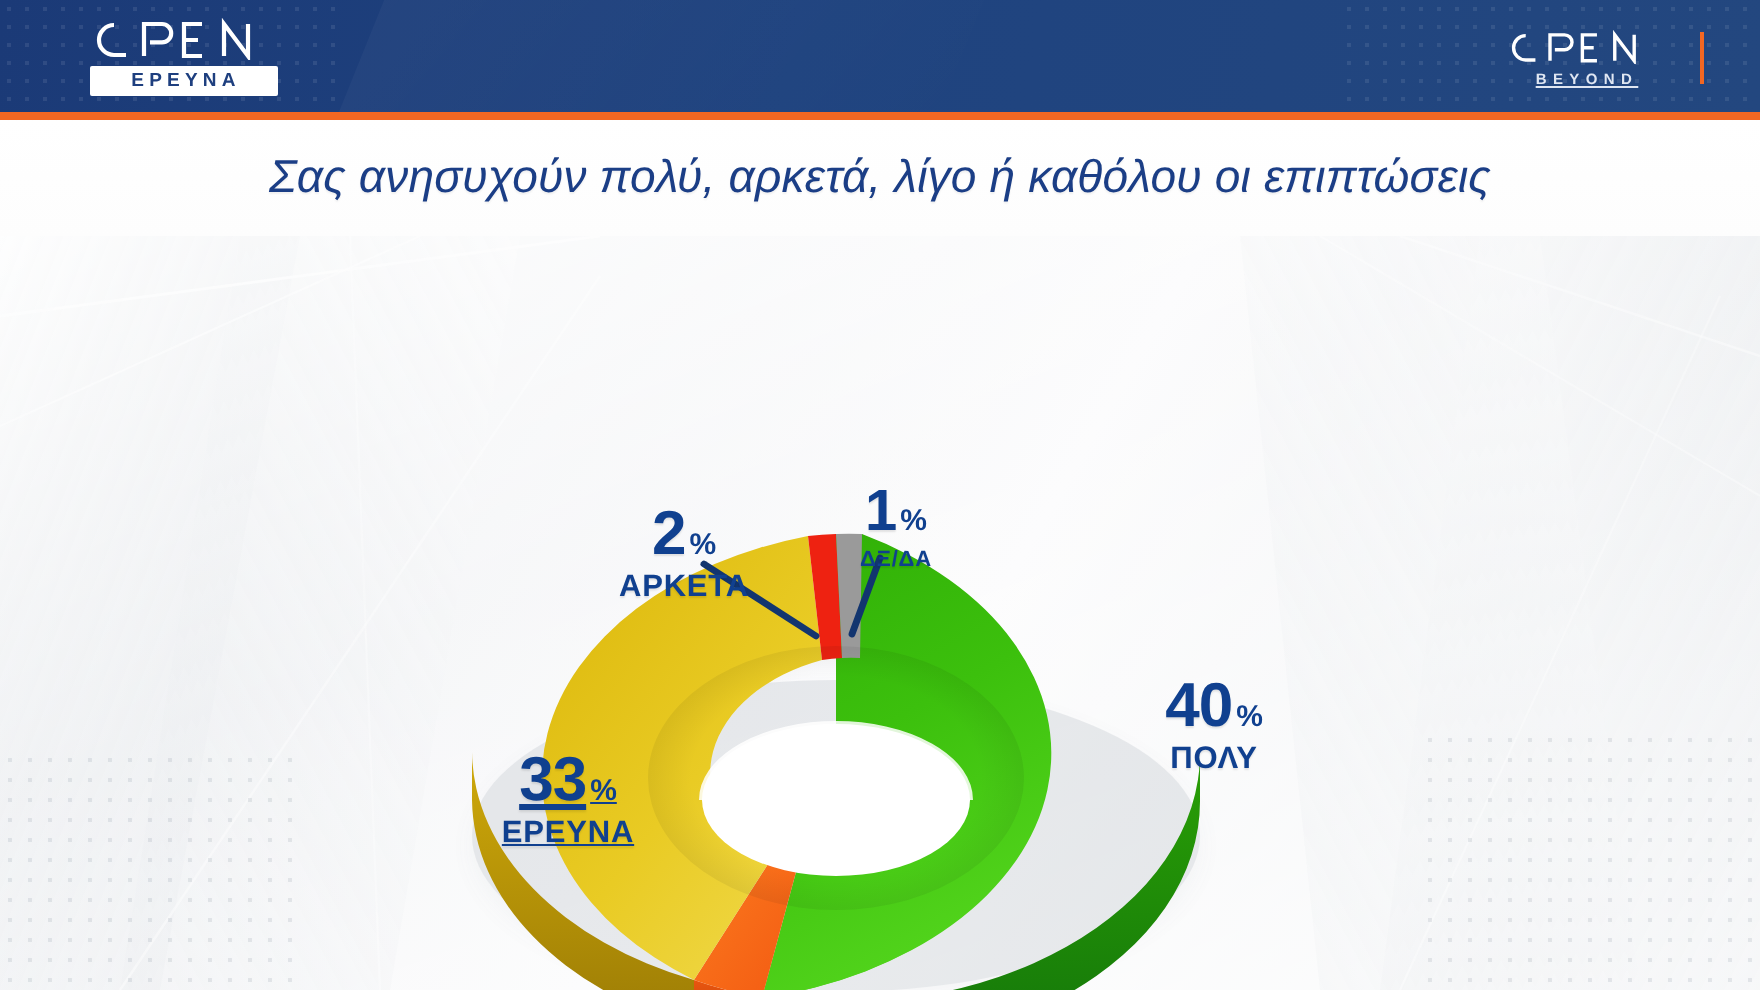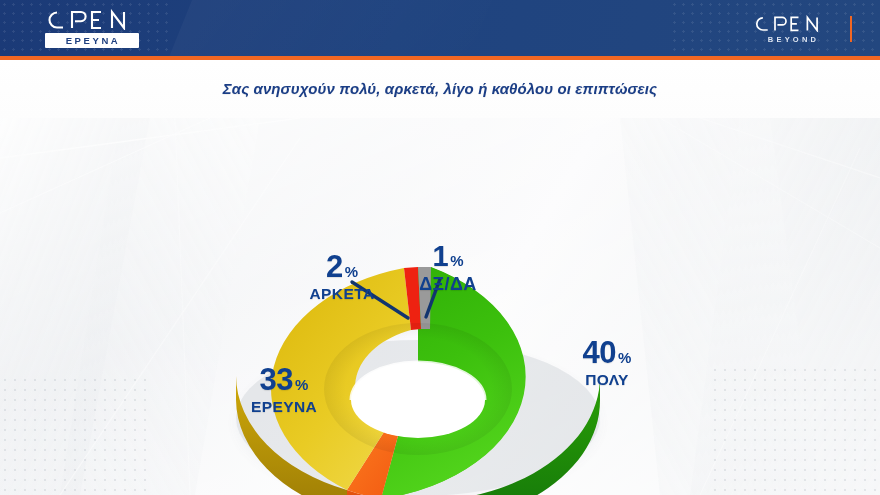--- a/index.html
+++ b/index.html
@@ -58,21 +58,21 @@
   }
 
   
   .logo-right{
     position:absolute; right:28px; top:12px; height:34px;
     display:flex; align-items:center; gap:14px;
   }
   .open-beyond{ display:flex; flex-direction:column; align-items:center; }
   .beyond-word{
     color:#dfe6f2; font-size:7.5px; font-weight:600; letter-spacing:3.2px;
-    margin-top:3px; padding-left:3px;
+    margin-top:3px; padding-left:3px;text-decoration:underline;
   }
   .alco-block{
     display:flex; flex-direction:column; align-items:center; padding-left:4px;
   }
   .alco-word{
     font-family:"Liberation Serif", serif;
     color:#ffffff; font-size:22px; font-weight:400; line-height:1;
     letter-spacing:.5px;
   }
   .alco-tag{
@@ -83,21 +83,21 @@
     width:2px; height:26px; background:#f26722; margin-left:4px;
   }
 
   
   .titleband{
     position:absolute; left:0; top:60px; width:880px; height:58px;
     background:linear-gradient(180deg,#ffffff 0%, #fdfdfd 100%);
     display:flex; align-items:center; justify-content:center;
   }
   .title{
-    color:#1b3e86; font-size:15px; font-weight:700; font-style:italic;
+    color:#1b3e86; font-size:23px; font-weight:400; font-style:italic;
     line-height:1.38; text-align:right; letter-spacing:.1px;
     text-shadow:0 1px 1px rgba(0,0,0,.06);
   }
 
   
   .canvas{
     position:absolute; left:0; top:118px; width:880px; height:377px;
     background:
       linear-gradient(160deg, rgba(255,255,255,.9) 0%, rgba(255,255,255,.25) 40%, rgba(255,255,255,.9) 100%),
       linear-gradient(120deg,#e6e9ec 0%, #f3f4f6 30%, #fbfbfc 55%, #eef0f2 80%, #e7eaed 100%);
@@ -127,24 +127,24 @@
   .lbl .pct{ font-size:15px; font-weight:700; margin-left:2px; }
   .lbl .cat{
     display:block; font-size:15.5px; font-weight:700; letter-spacing:.4px;
     margin-top:4px; text-shadow:0 1px 1px rgba(0,0,0,.10);
   }
   .lbl .row{ display:flex; align-items:baseline; justify-content:center; }
 
   #lbl-katholou{ left:282px; top:133px; width:120px; }
   #lbl-dxda{    left:404px; top:124px; width:88px; }
   #lbl-poly{    left:552px; top:219px; width:110px; }
-  #lbl-arketa{  left:222px; top:246px; width:124px; }
+  #lbl-arketa{  left:222px; top:256px; width:124px;text-decoration:underline; }
 
   #lbl-dxda .num{ font-size:29px; }
-  #lbl-dxda .cat{ font-size:18px; }
+  #lbl-dxda .cat{ font-size:11px; }
 </style>
 </head>
 <body>
 
 <div id="slide">
 
   <div class="header">
     <div class="dots"></div>
     <div class="dots right"></div>
     <div class="sheen"></div>

